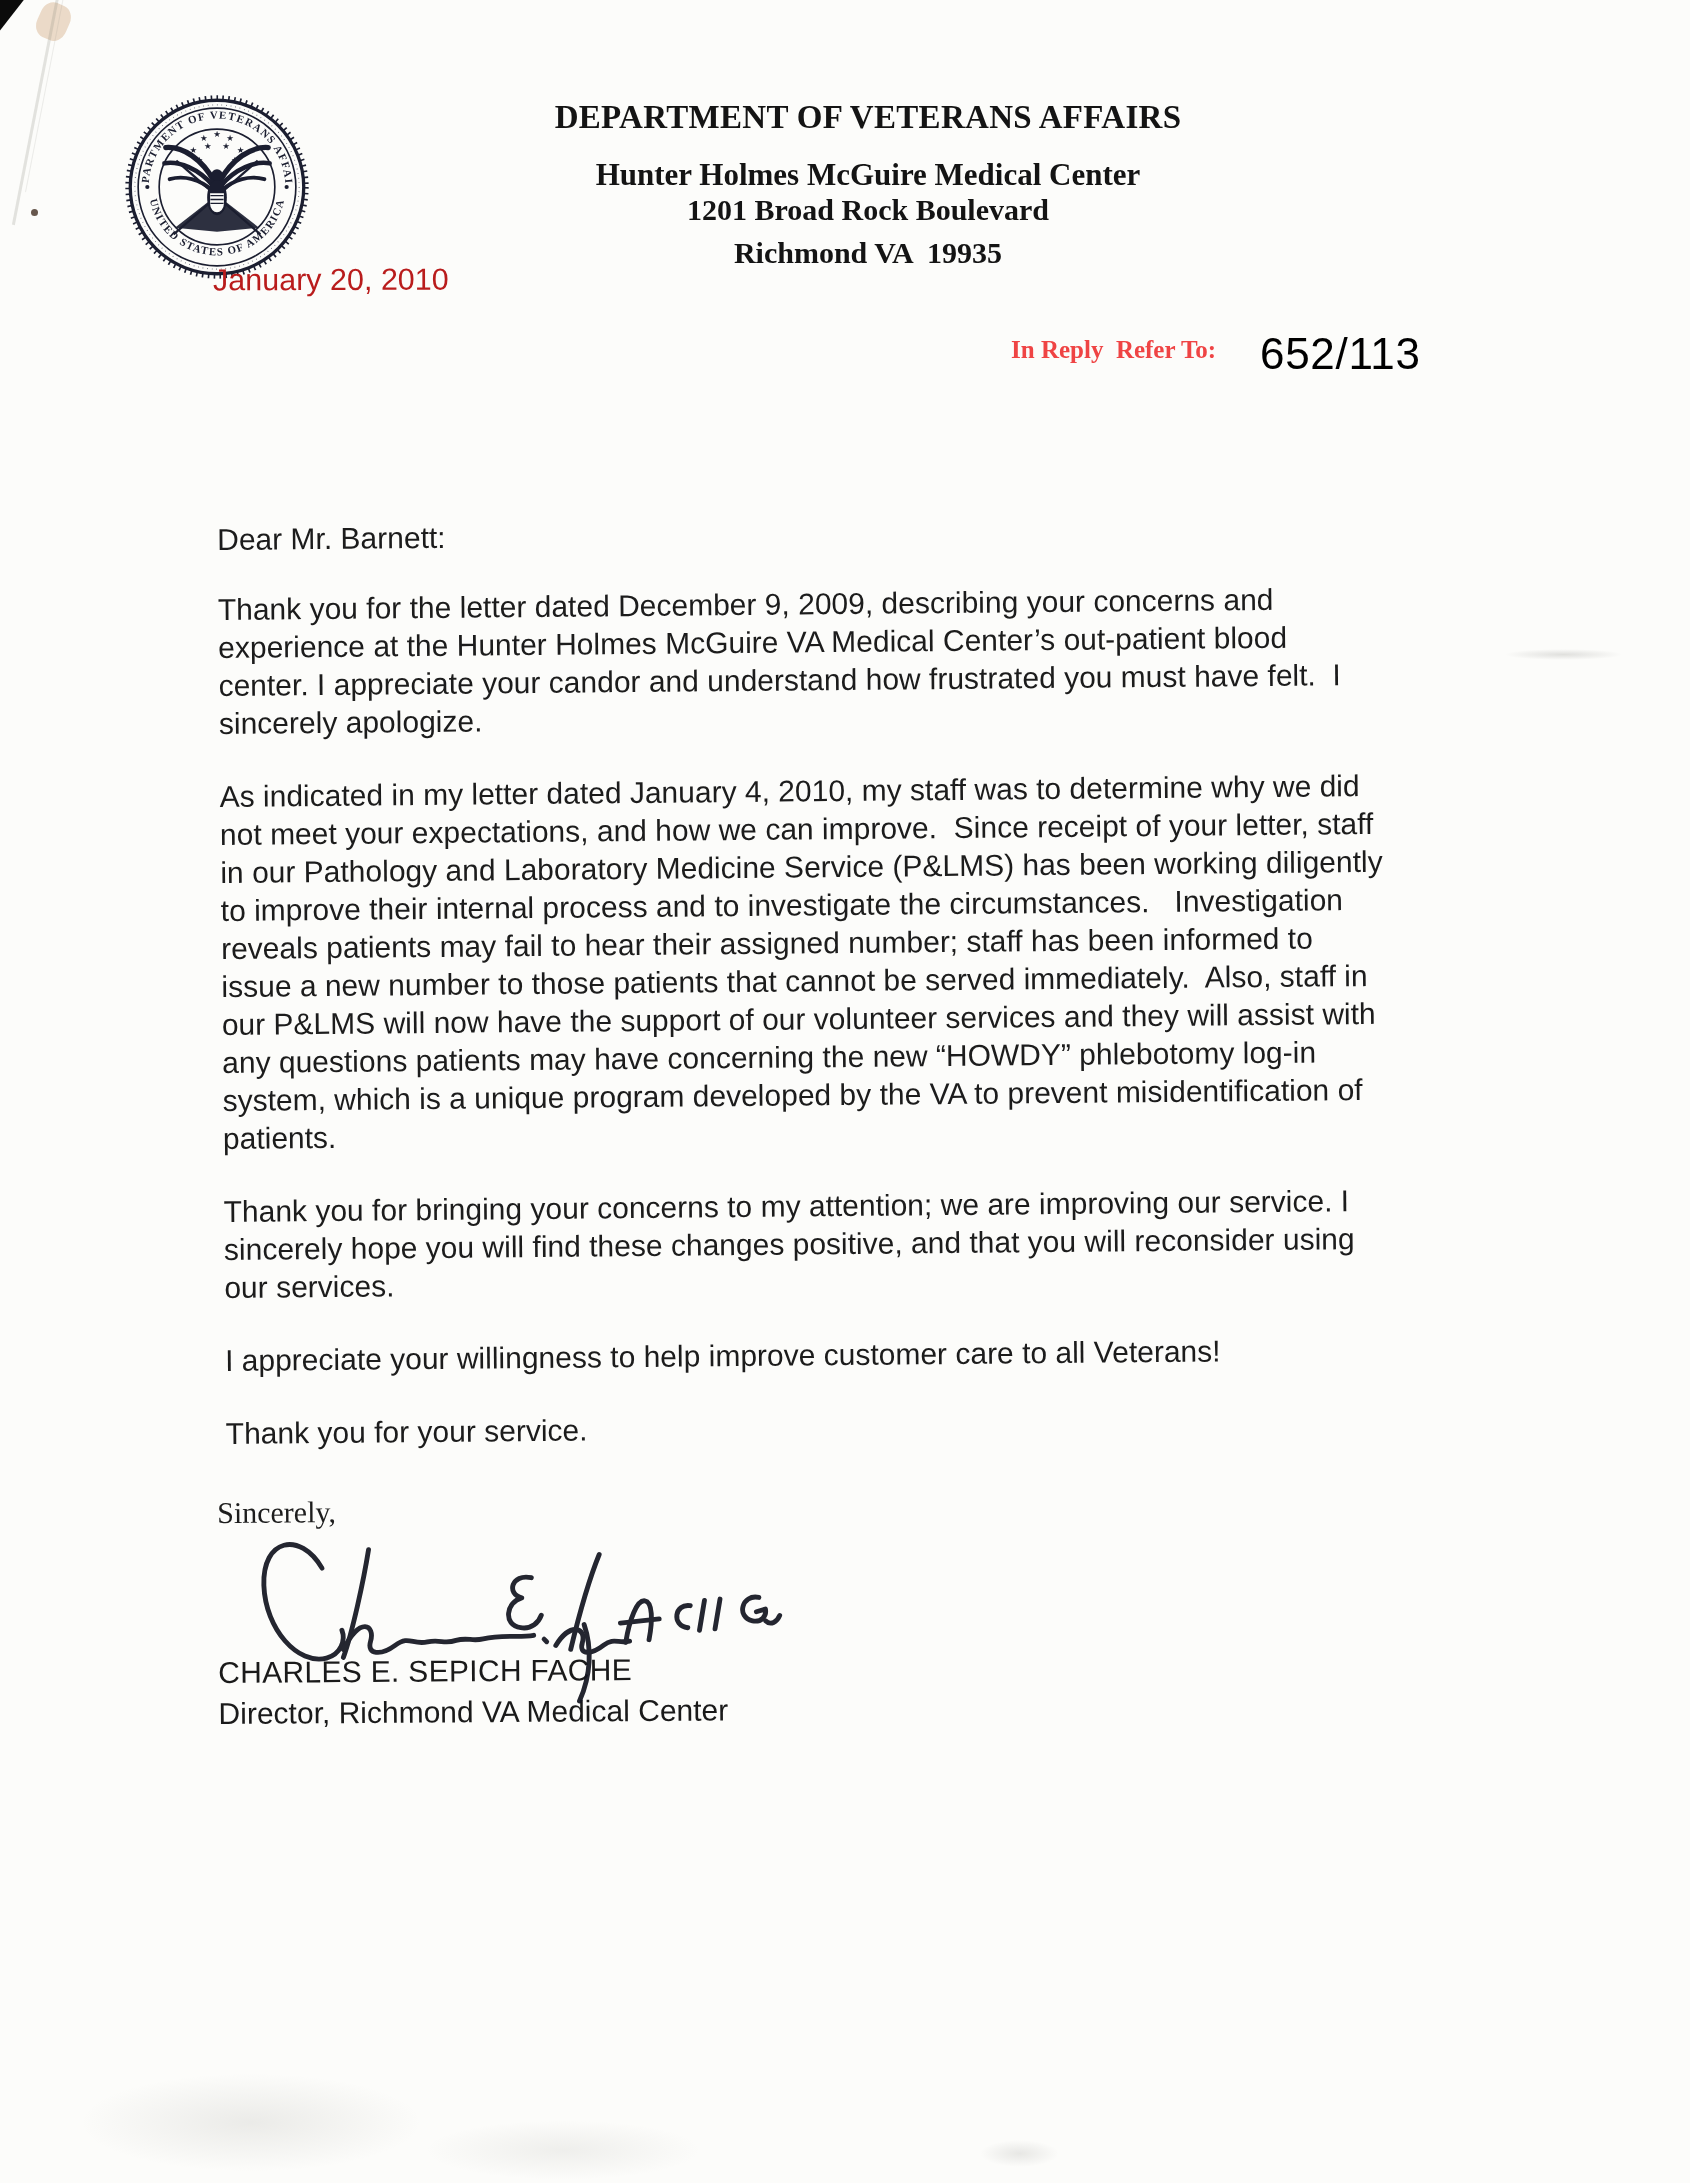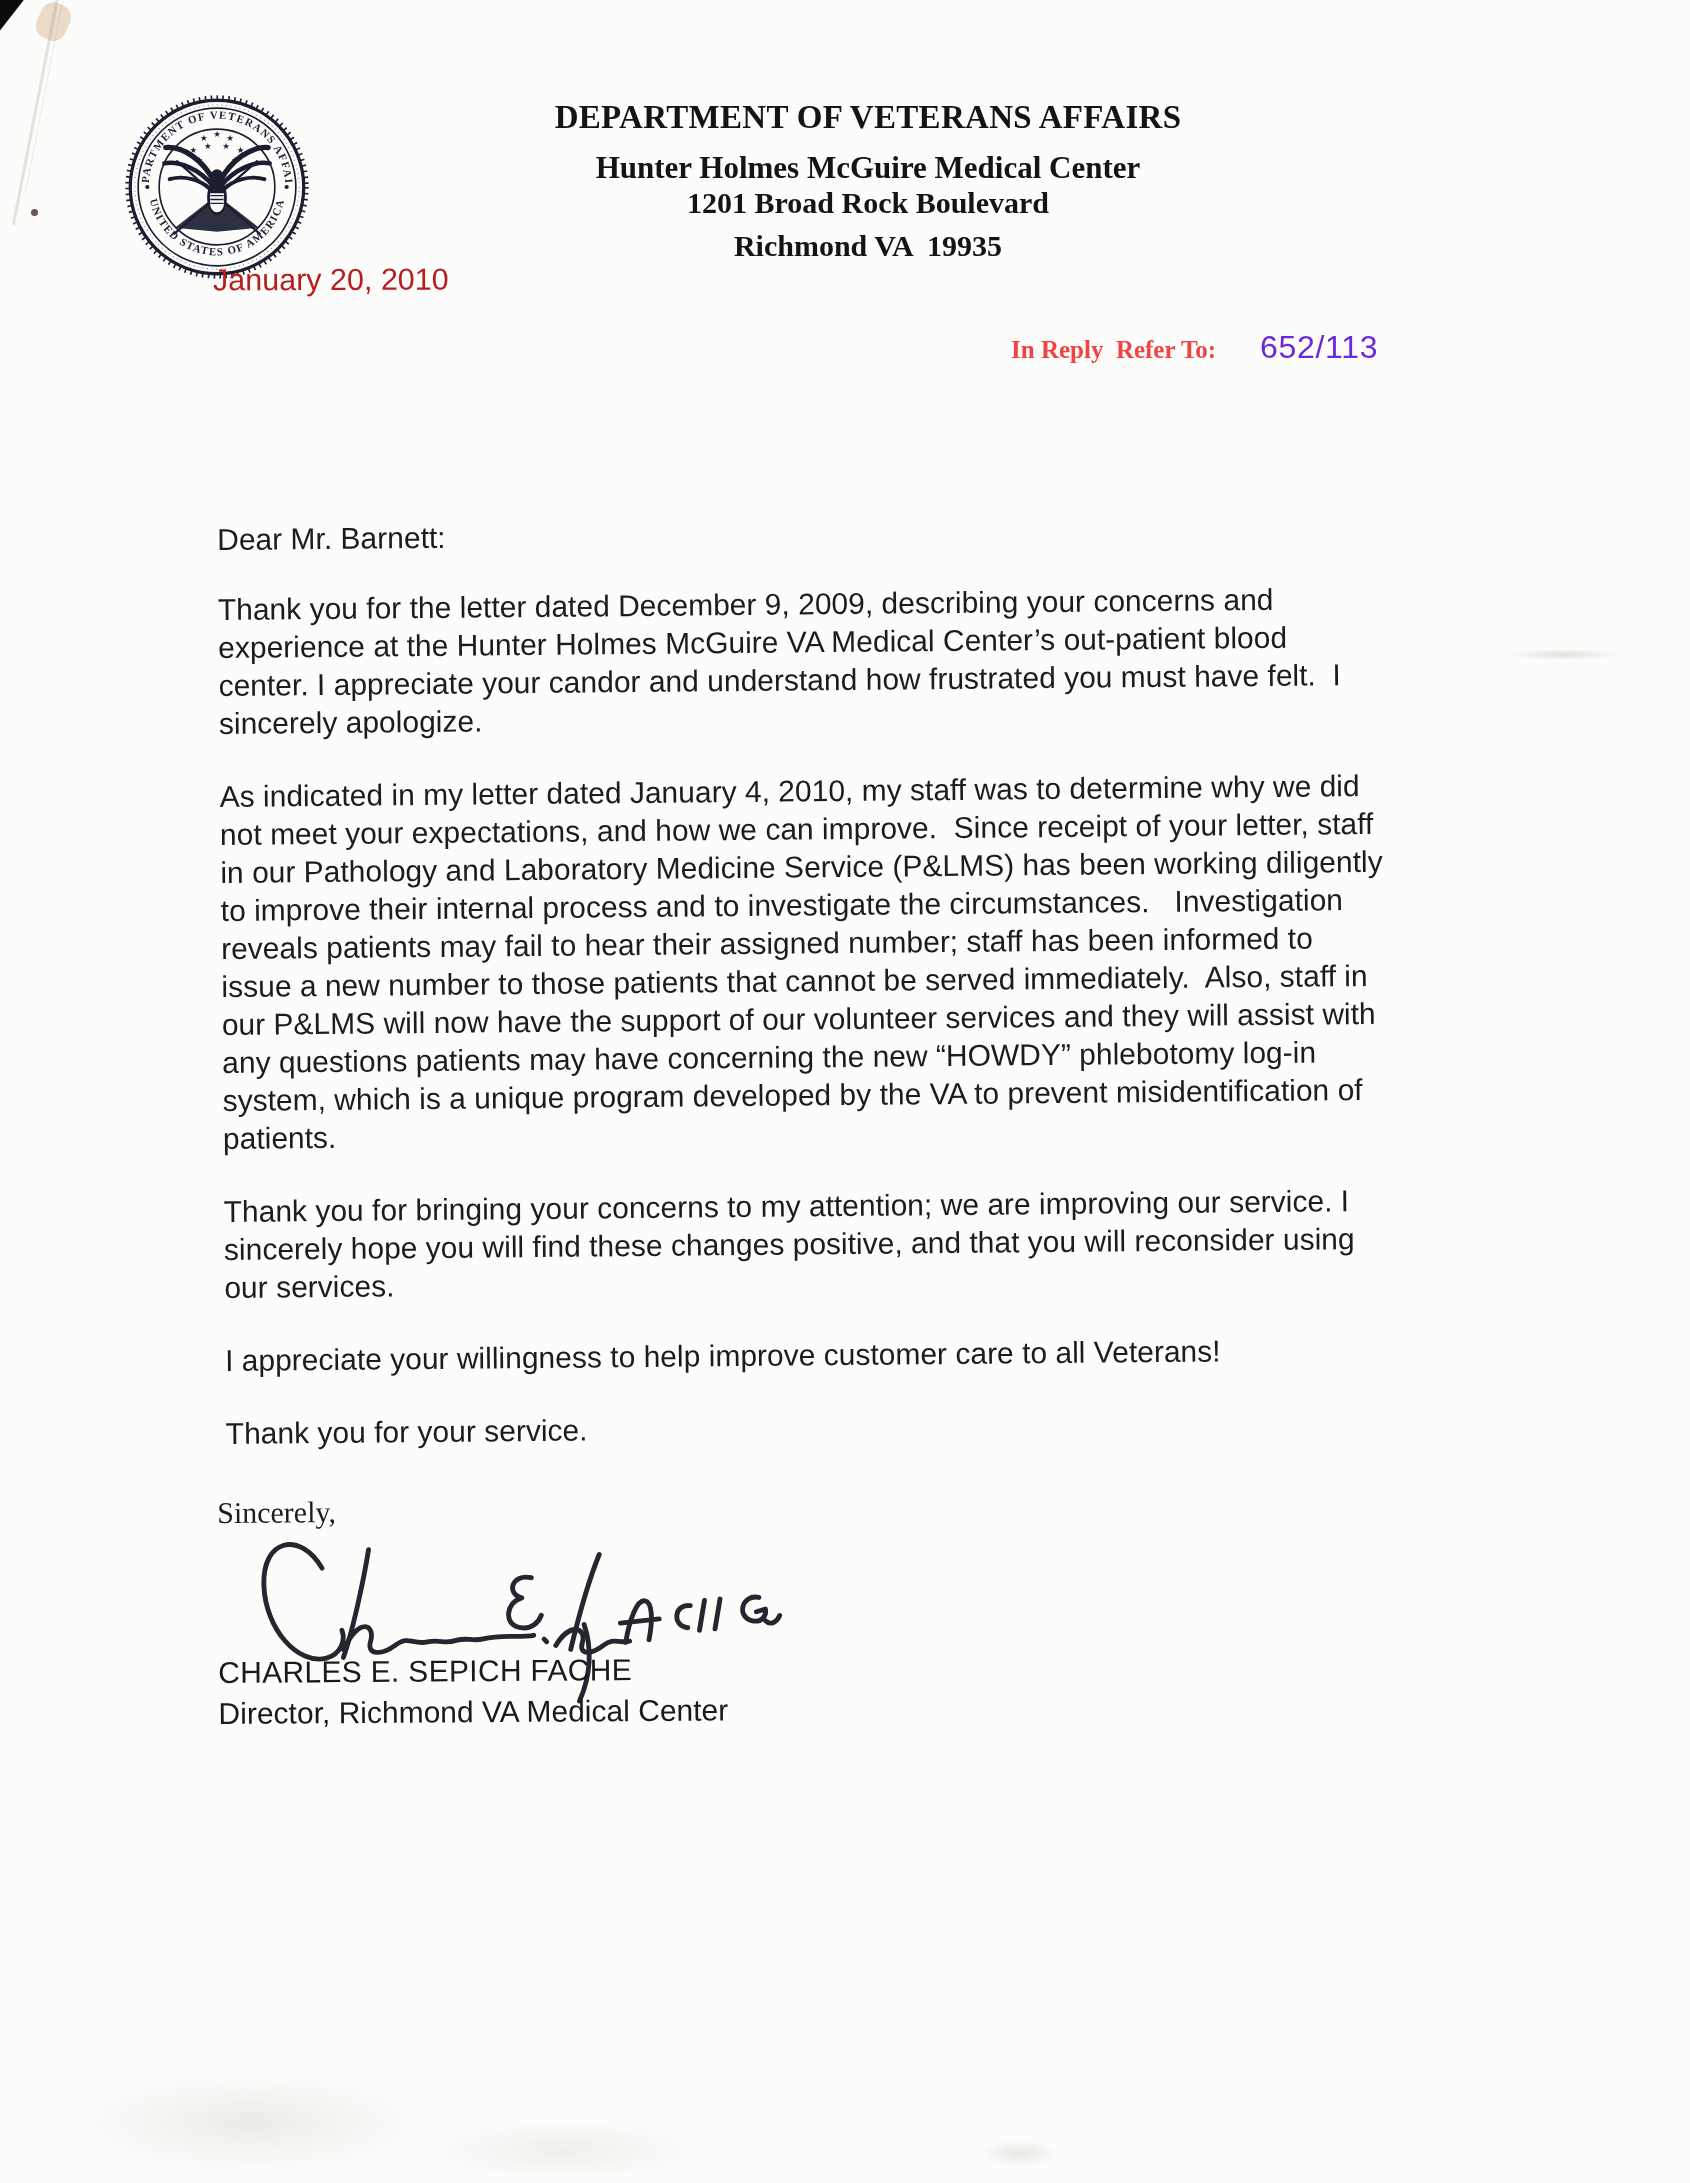--- a/index.html
+++ b/index.html
@@ -44,35 +44,35 @@
   .sm4{left:980px;top:2140px;width:79px;height:26.5px;
        background:radial-gradient(ellipse,rgba(110,110,105,.15),transparent 70%);}
   
   .seal{position:absolute;left:125px;top:95px;width:184px;height:184px;}
   
   .letterhead{
     position:absolute;left:46px;right:0;top:98px;text-align:center;
     font-family:"Liberation Serif","DejaVu Serif",serif;font-weight:bold;color:#141414;
   }
   .lh1{font-size:33px;line-height:38px;letter-spacing:0.3px;}
-  .lh2{font-size:31px;line-height:36px;margin-top:14px;}
+  .lh2{font-size:31px;line-height:36px;margin-top:21px;}
   .lh3{font-size:30px;line-height:34px;margin-top:0;}
   .lh4{font-size:30px;line-height:34px;margin-top:9.3px;white-space:pre;}
   
   .date{
     position:absolute;left:213px;top:262px;font-size:30.5px;color:#b91c1c;
     transform:rotate(-.2deg);
   }
   .reply-label{
     position:absolute;left:1011px;top:336px;
     font-family:"Liberation Serif","DejaVu Serif",serif;font-weight:bold;
     font-size:25px;color:#ef4444;white-space:pre;
   }
   .reply-value{
-    position:absolute;left:1260px;top:329px;font-size:32px;color:#6d28d9;letter-spacing:0.7px;
+    position:absolute;left:1260px;top:329px;font-size:44px;color:#000000;letter-spacing:0.7px;
   }
   .recipient{position:absolute;left:217px;top:334px;font-size:30.5px;}
   .recipient .line{height:38px;white-space:pre;}
   
   .body-block{
     position:absolute;left:217px;top:523px;width:1351px;
     transform:rotate(-.55deg);transform-origin:0 0;
     font-size:30px;color:#1c1c1c;
   }
   .salutation{height:38px;margin-bottom:32px;white-space:pre;}

